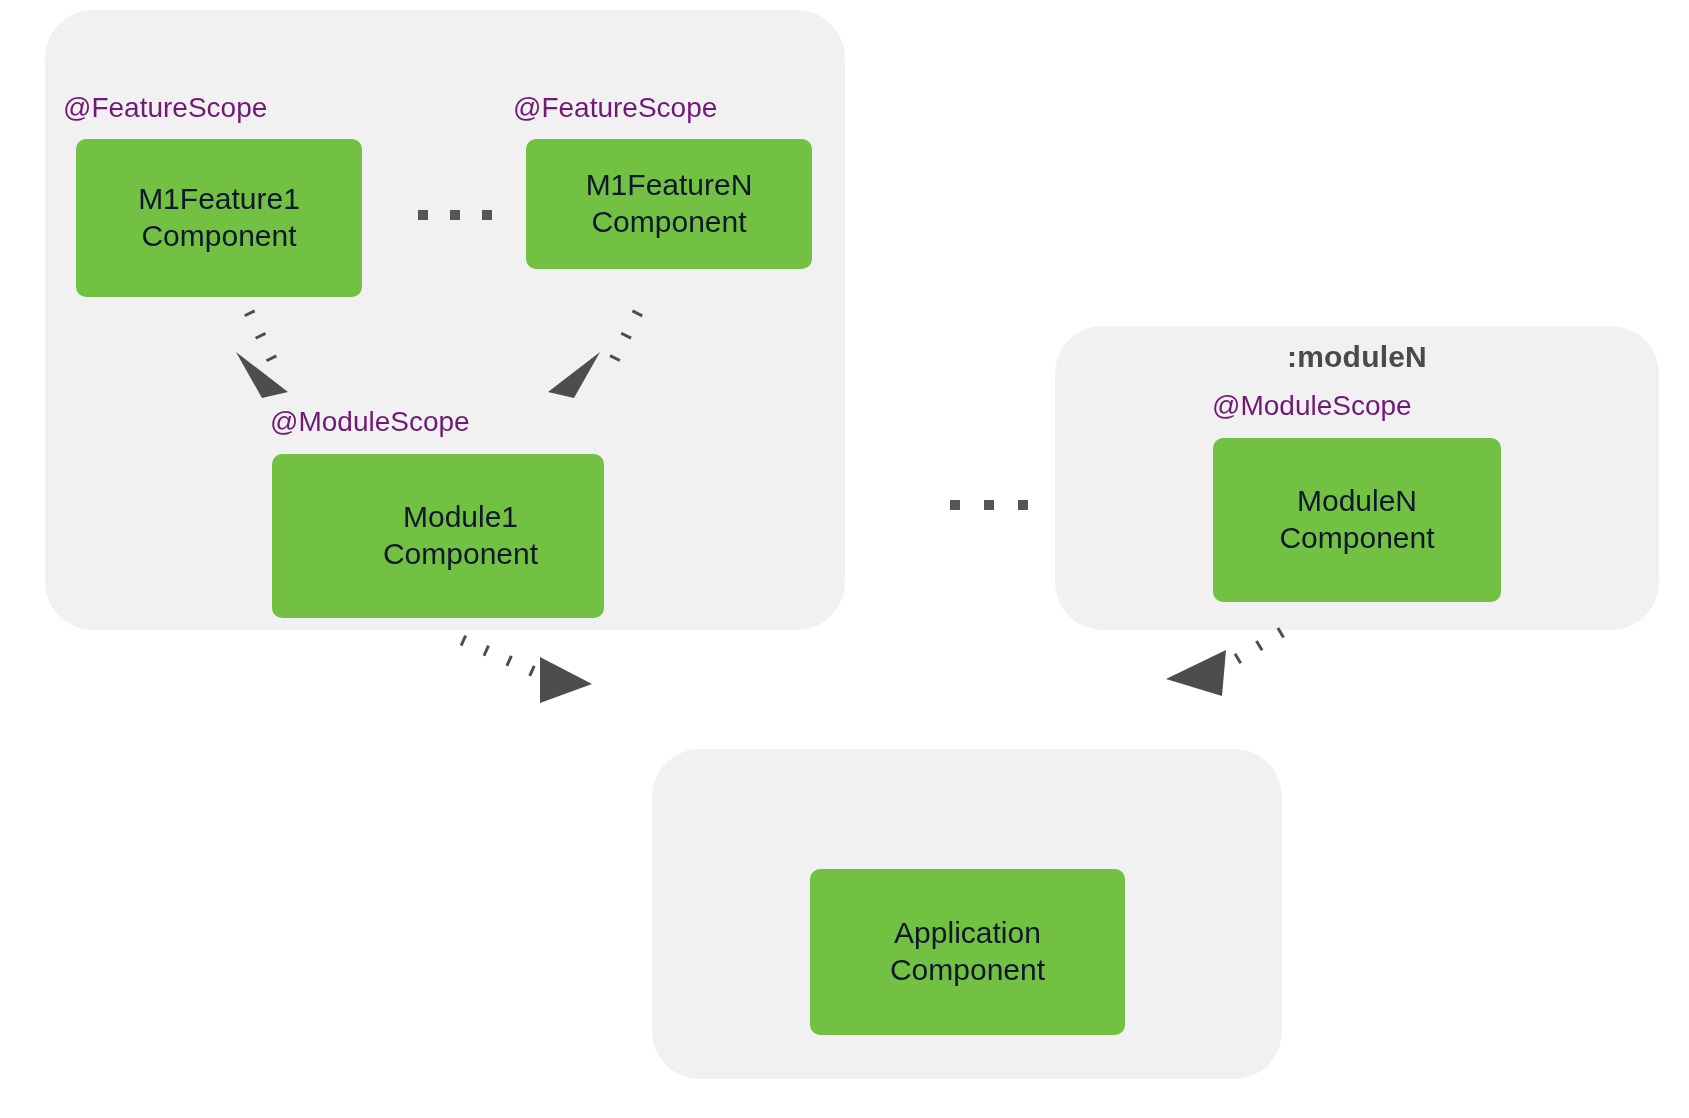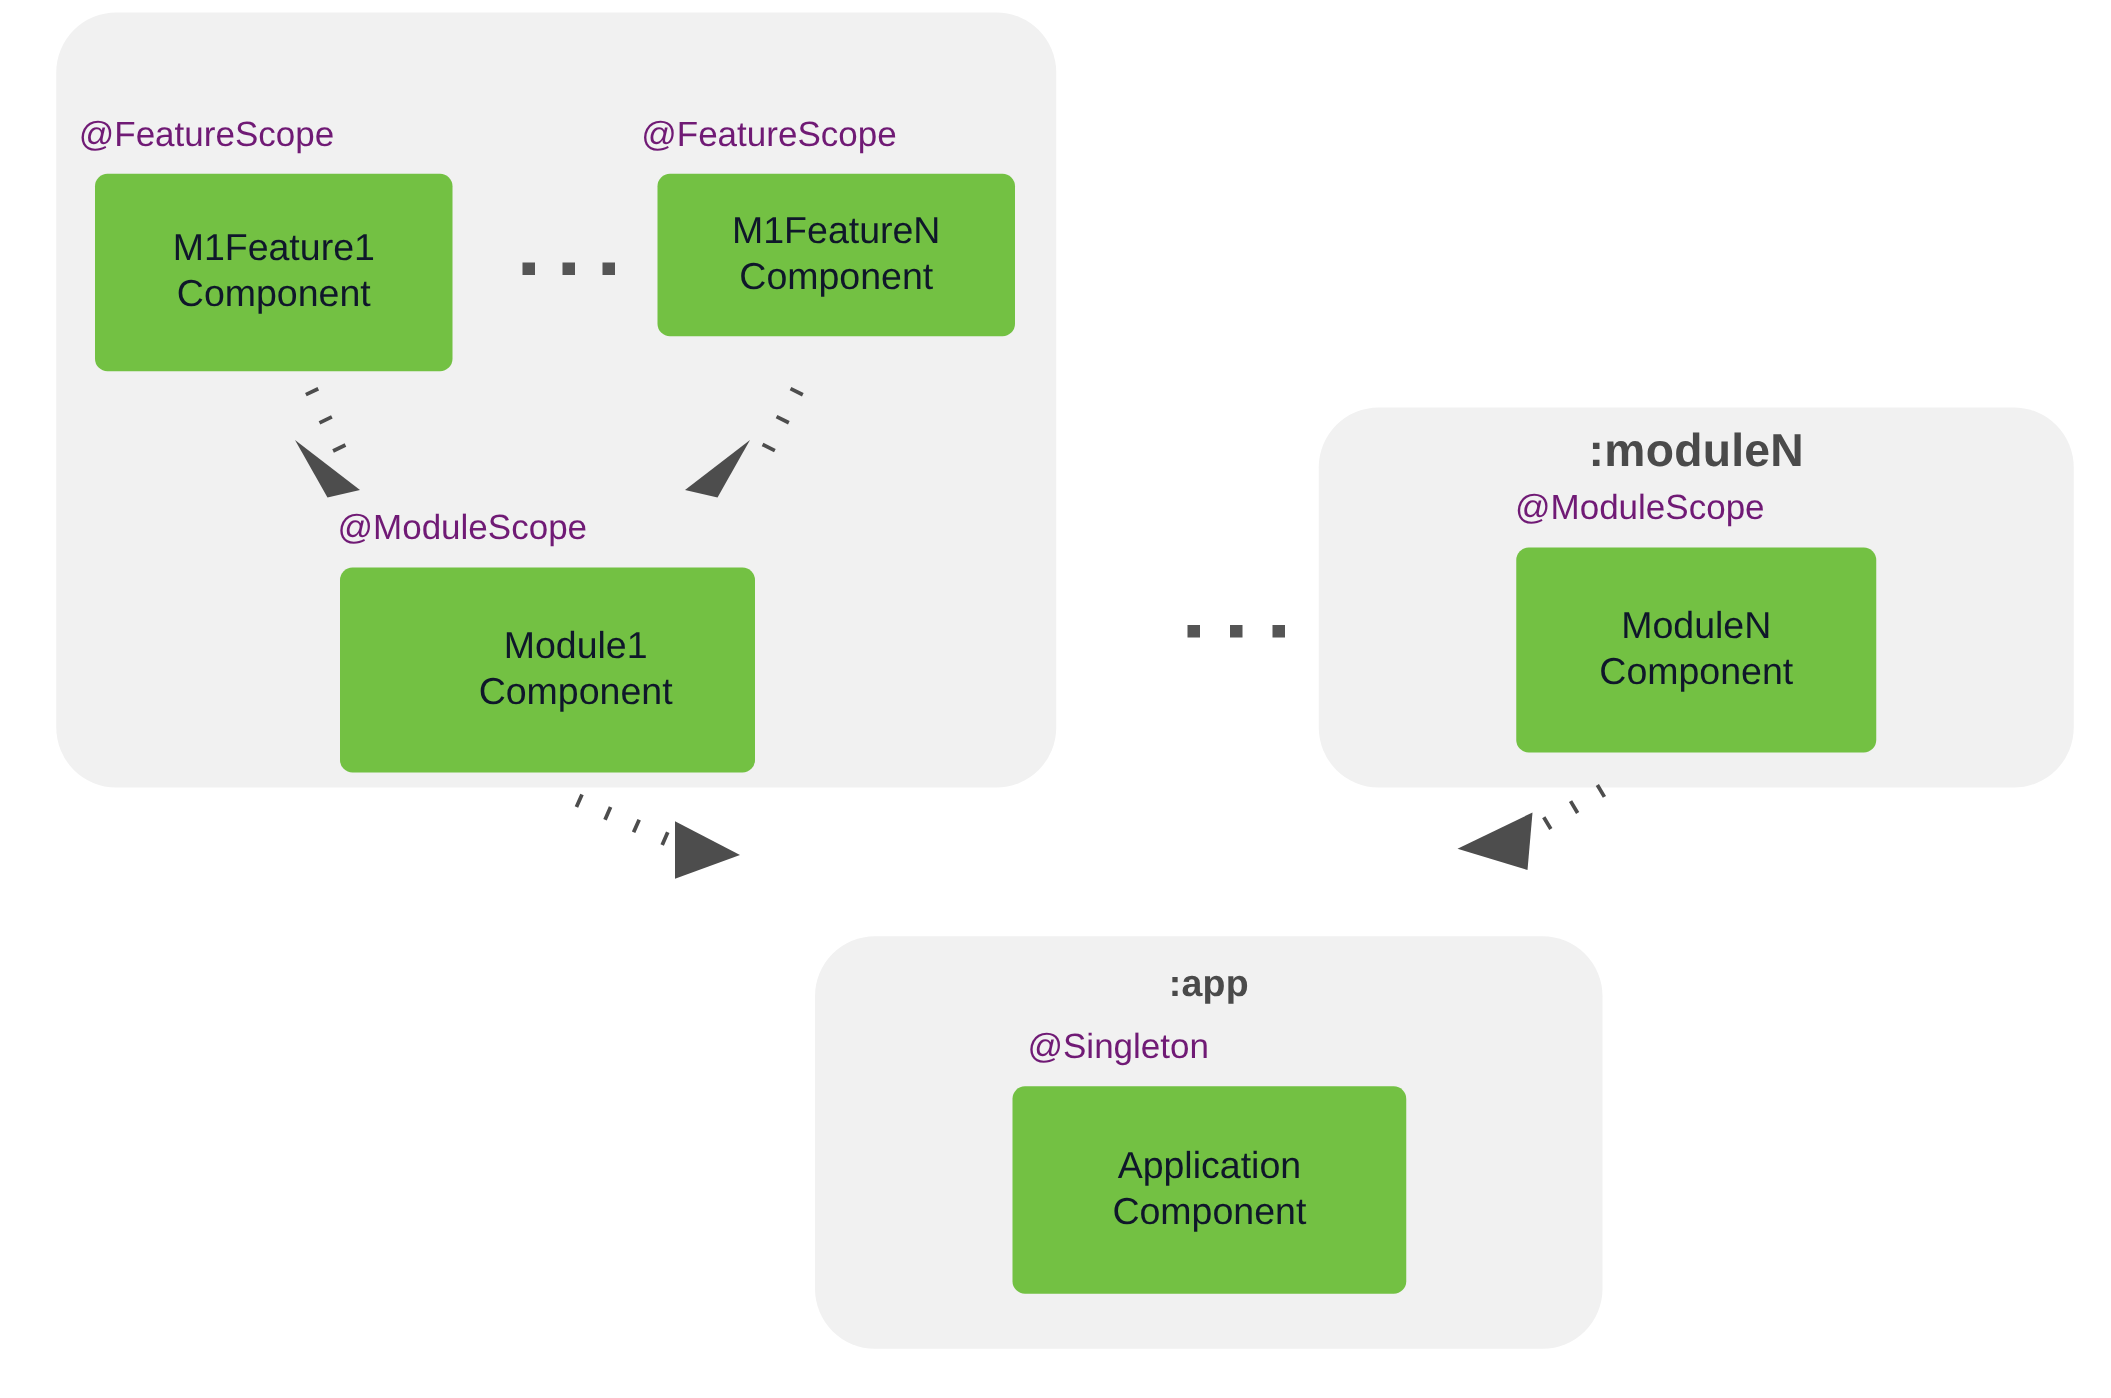--- a/index.html
+++ b/index.html
@@ -109,34 +109,32 @@
     </div>
   </div>
 
   <div class="ellipsis" style="left:950px; top:500px; gap:24px;">
     <i></i>
     <i></i>
     <i></i>
   </div>
 
   <div class="panel" style="left:1055px; top:326px; width:604px; height:304px;">
-    <div class="panel-title" style="top:14px; font-size:37px;">:moduleN</div>
+    <div class="panel-title" style="top:14px; font-size:30px;">:moduleN</div>
 
     <div class="scope-label" style="left:157px; top:64px; width:290px; font-size:28px;">@ModuleScope</div>
 
     <div class="component" style="left:158px; top:112px; width:288px; height:164px; font-size:30px;">
       <span>ModuleN</span>
       <span>Component</span>
     </div>
   </div>
 
   <div class="panel" style="left:652px; top:749px; width:630px; height:330px;">
-    <div class="panel-title" style="top:22px; font-size:30px;">:app</div>
 
-    <div class="scope-label" style="left:170px; top:72px; width:290px; font-size:28px;">@Singleton</div>
 
     <div class="component" style="left:158px; top:120px; width:315px; height:166px; font-size:30px;">
       <span>Application</span>
       <span>Component</span>
     </div>
   </div>
 
   <svg class="arrow" viewBox="0 0 1689 1118" width="1689" height="1118">
 
     <g>

